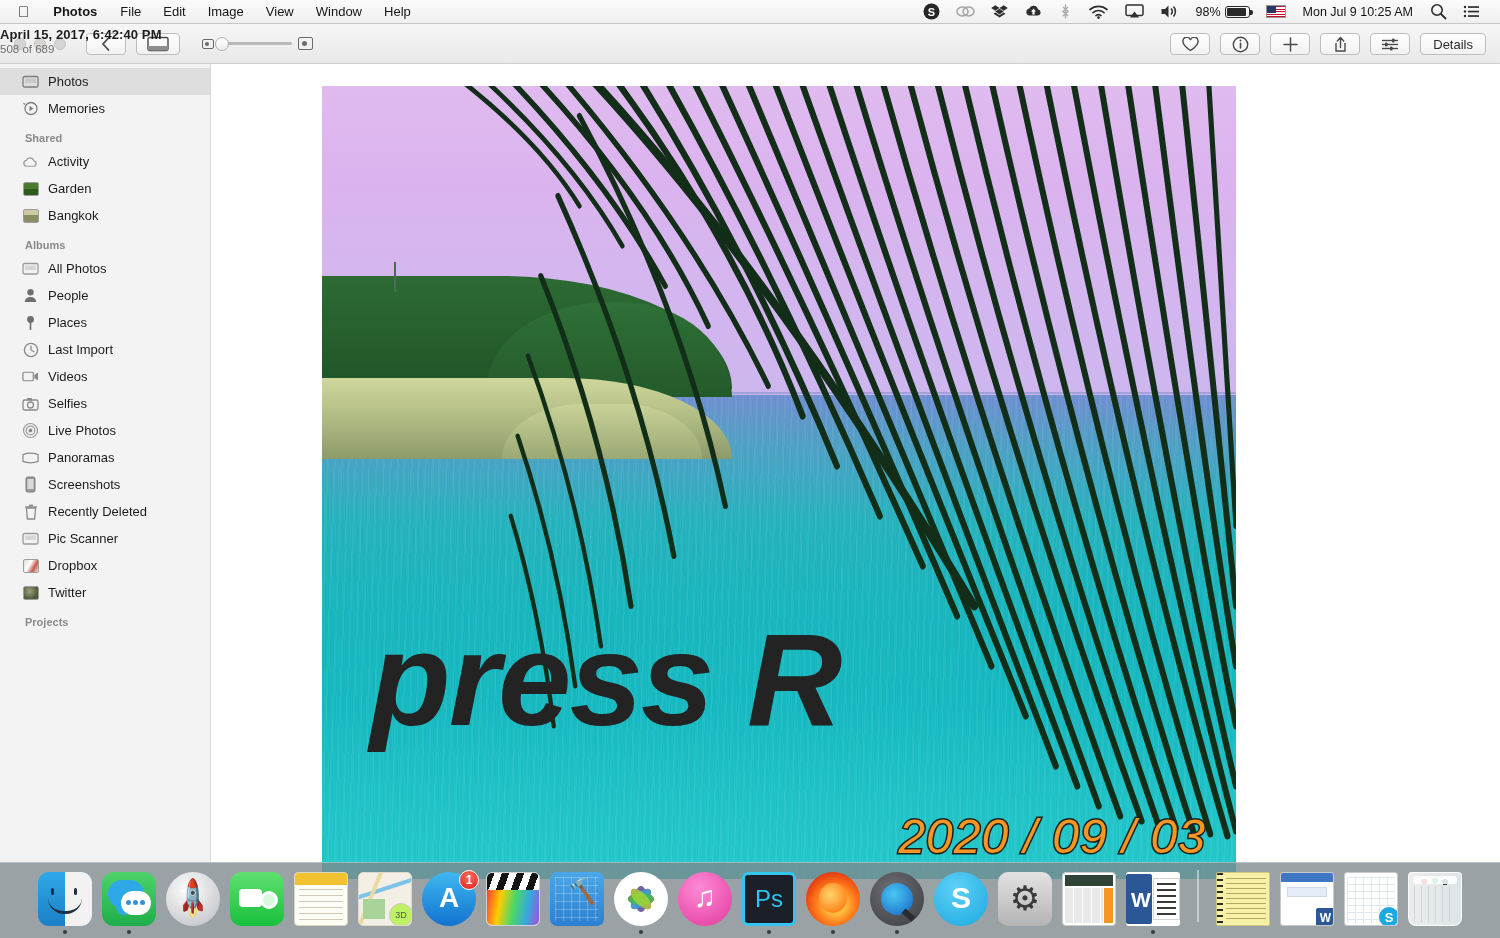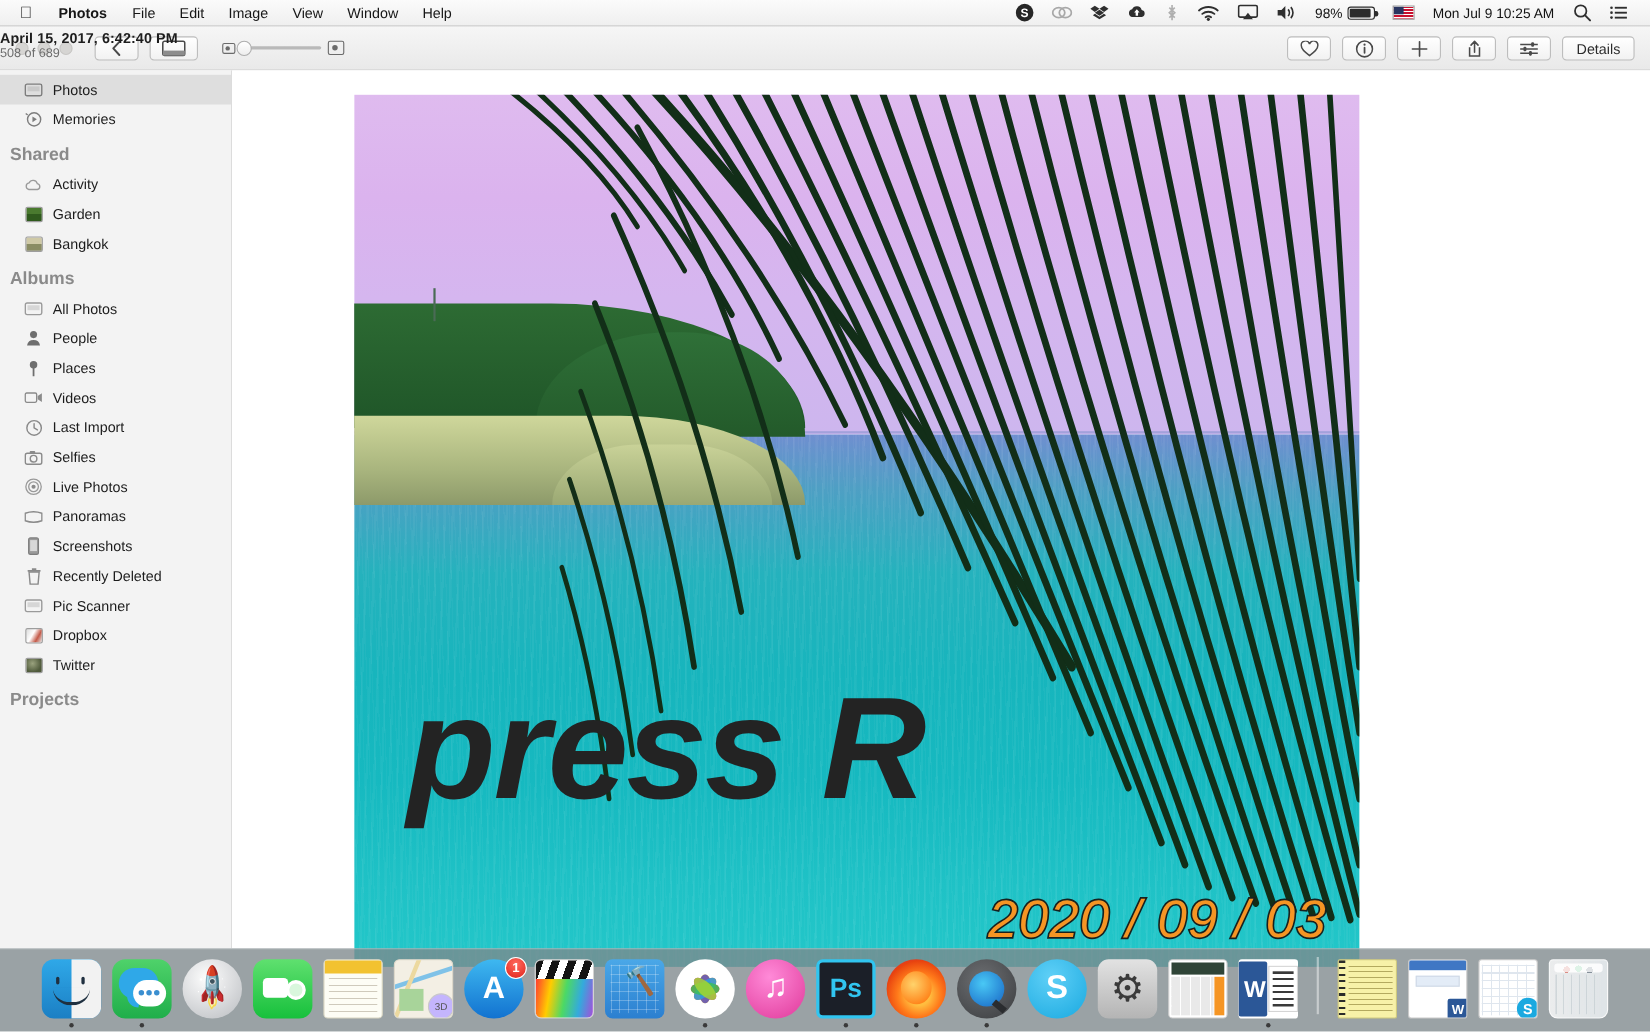--- a/index.html
+++ b/index.html
@@ -83,21 +83,21 @@
   .tb-group-right { position: absolute; right: 14px; top: 9px; display: flex; align-items: center; gap: 10px; margin-left: 44px; }
   .tb-btn.wide { padding: 0 12px; font-size: 13px; color: #2b2b2b; }
 
   
   .sidebar {
     position: absolute; left: 0; top: 40px; width: 211px; height: 798px;
     background: #f3f3f3; border-right: 1px solid #dcdcdc;
     overflow: hidden; font-size: 13px; color: #1c1c1c;
     padding-top: 4px;
   }
-  .sb-section { font-size: 16px; color: #8a8a8a; padding: 10px 0 4px 9px; font-weight: 600; }
+  .sb-section { font-size: 11px; color: #8a8a8a; padding: 10px 0 4px 25px; font-weight: 600; }
   .sb-item { display: flex; align-items: center; height: 27px; padding-left: 22px; gap: 9px; }
   .sb-item.selected { background: #dedede; }
   .sb-item .label { white-space: nowrap; }
   .sb-ico { width: 17px; height: 17px; display: flex; align-items: center; justify-content: center; flex: 0 0 17px; }
   .sb-ico svg { display: block; }
   .sb-thumb { width: 16px; height: 14px; border-radius: 2px; border: 0.5px solid #9d9d9d; }
   .thumb-garden { background: linear-gradient(#4a7a2f 0 50%, #2f5a1d 50% 100%); }
   .thumb-bangkok { background: linear-gradient(#cfc9a6 0 45%, #8a8c63 45% 100%); }
   .thumb-dropbox { background: linear-gradient(120deg,#dcdcdc,#ffffff 40%,#c45a49 70%,#e8e8e8); }
   .thumb-twitter { background: radial-gradient(circle at 40% 35%, #9aa27e, #4f5a3b 70%); }
@@ -212,36 +212,36 @@
   .ic-facetime .cam { position:absolute; left:9px; top:17px; width:23px; height:18px; background:#fff; border-radius:4px;}
   .ic-facetime .lens { position:absolute; left:30px; top:19px; width:18px; height:18px; border-radius:50%; background:#d9f7dd; border:3px solid #fff;}
   .ic-notes { background: #fdfdf5; border:1px solid #d9d6c2; border-radius:4px; overflow:hidden;}
   .ic-notes .top { position:absolute; left:0; top:0; width:100%; height:12px; background:#f2c230; }
   .ic-notes .lines { position:absolute; left:4px; top:16px; right:4px; height:34px;
     background: repeating-linear-gradient(to bottom, #cfcabc 0 1px, transparent 1px 6px); }
   .ic-maps { background:#f3efe4; border:1px solid #ded9cb; border-radius:5px; overflow:hidden;}
   .ic-maps .road1{position:absolute;left:-4px;top:12px;width:70px;height:4px;background:#7fc2e8;transform:rotate(-18deg);}
   .ic-maps .road2{position:absolute;left:8px;top:-6px;width:4px;height:70px;background:#ecd9a0;transform:rotate(22deg);}
   .ic-maps .park{position:absolute;left:4px;top:26px;width:22px;height:20px;background:#a8d49a;}
-  .ic-maps .badge3d{position:absolute;right:-2px;bottom:-2px;width:24px;height:24px;border-radius:50%;background:#c4b5fd;border:1px solid #c9c9c9;font-size:9px;color:#555;display:flex;align-items:center;justify-content:center;}
+  .ic-maps .badge3d{position:absolute;right:-2px;bottom:-2px;width:24px;height:24px;border-radius:50%;background:#bef264;border:1px solid #c9c9c9;font-size:9px;color:#555;display:flex;align-items:center;justify-content:center;}
   .ic-appstore { background: linear-gradient(#3eb8f0,#1272d0); border-radius:50%; }
   .ic-appstore .a { position:absolute; left:50%; top:50%; transform:translate(-50%,-52%); color:#fff; font-size:28px; font-weight:bold; }
   .ic-fcp { background:#fff; border-radius:6px; overflow:hidden; border:1px solid #d2d2d2;}
   .ic-fcp .clap{position:absolute;left:0;top:0;width:100%;height:17px;background:repeating-linear-gradient(110deg,#141414 0 7px,#fff 7px 14px);}
   .ic-fcp .rain{position:absolute;left:0;top:17px;width:100%;height:37px;background:linear-gradient(100deg,#ff3b30,#ffcc00,#4cd964,#34aadc,#a74cd9);}
   .ic-xcode { background:linear-gradient(#4aa8e8,#2b7fd0); border-radius:7px;}
   .ic-xcode .grid{position:absolute;inset:5px;background:
      repeating-linear-gradient(to right, rgba(255,255,255,0.25) 0 1px, transparent 1px 8px),
      repeating-linear-gradient(to bottom, rgba(255,255,255,0.25) 0 1px, transparent 1px 8px);}
   .ic-xcode .hammer{position:absolute;right:6px;top:6px;font-size:24px;transform:rotate(8deg);}
   .ic-photos { background:#fff; border-radius:50%; position:relative; }
   .ic-itunes { background: radial-gradient(circle at 40% 30%, #ff8ad8, #e0399a); border-radius:50%; }
   .ic-itunes .note{position:absolute;left:50%;top:50%;transform:translate(-50%,-55%);color:#fff;font-size:30px;}
   .ic-ps { background:#1b1f28; border:3px solid #31c5f0; border-radius:6px;}
-  .ic-ps .t{position:absolute;left:50%;top:50%;transform:translate(-50%,-50%);color:#31c5f0;font-size:24px;font-weight:bold;}
+  .ic-ps .t{position:absolute;left:50%;top:50%;transform:translate(-50%,-50%);color:#31c5f0;font-size:24px;font-weight:normal;}
   .ic-firefox { background: radial-gradient(circle at 55% 60%, #ffbd3f 0 22%, #ff7a1a 45%, #e8430f 70%, #b3247a 100%); border-radius:50%; }
   .ic-firefox .in{position:absolute;left:13px;top:11px;width:28px;height:30px;border-radius:50%;background:radial-gradient(circle at 40% 40%, #ffd36b, #ff6a00);}
   .ic-quicktime { background: radial-gradient(circle at 42% 35%, #6d6f72, #3a3c3f); border-radius:50%; }
   .ic-quicktime .q{position:absolute;left:11px;top:11px;width:32px;height:32px;border-radius:50%;background:radial-gradient(circle at 40% 35%,#49c8f5,#1663c4);}
   .ic-quicktime .tail{position:absolute;right:9px;bottom:8px;width:13px;height:6px;background:#2a2c2f;transform:rotate(40deg);}
   .ic-skype { background: radial-gradient(circle at 40% 30%, #5fd0f7, #1aa9e0); border-radius:50%;}
   .ic-skype .s{position:absolute;left:50%;top:50%;transform:translate(-50%,-52%);color:#fff;font-size:30px;font-weight:bold;}
   .ic-sysprefs { background: linear-gradient(#e2e2e2,#b4b4b4); border-radius:10px;}
   .ic-sysprefs .gear{position:absolute;left:50%;top:50%;transform:translate(-50%,-52%);font-size:34px;color:#3a3a3a;}
   .ic-calc { background:#fff; border:1px solid #cdcdcd; border-radius:4px; overflow:hidden;}
@@ -531,35 +531,35 @@
         <span class="sb-ico">
           <svg width="13" height="16" viewBox="0 0 13 16">
               <circle cx="6.5" cy="4.5" r="3.4" fill="#6e6e6e"></circle>
               <path d="M6.5 7.5 L6.5 15" stroke="#6e6e6e" stroke-width="1.6"></path>
             </svg>
         </span>
         <span class="label">Places</span>
       </div>
       <div class="sb-item">
         <span class="sb-ico">
+          <svg width="16" height="16" viewBox="0 0 16 16">
+              <circle cx="8" cy="8" r="6.6" fill="none" stroke="#8a8a8a" stroke-width="1.3"></circle>
+              <path d="M8 4.2 L8 8 L11 9.8" fill="none" stroke="#8a8a8a" stroke-width="1.3" stroke-linecap="round"></path>
+            </svg>
+        </span>
+        <span class="label">Last Import</span>
+      </div>
+      <div class="sb-item">
+        <span class="sb-ico">
           <svg width="18" height="13" viewBox="0 0 18 13">
               <rect x="1" y="2" width="11" height="9" rx="1.4" fill="none" stroke="#8a8a8a" stroke-width="1.3"></rect>
               <path d="M13 5 L17 2.2 L17 10.8 L13 8 Z" fill="#8a8a8a"></path>
             </svg>
         </span>
         <span class="label">Videos</span>
-      </div>
-      <div class="sb-item">
-        <span class="sb-ico">
-          <svg width="16" height="16" viewBox="0 0 16 16">
-              <circle cx="8" cy="8" r="6.6" fill="none" stroke="#8a8a8a" stroke-width="1.3"></circle>
-              <path d="M8 4.2 L8 8 L11 9.8" fill="none" stroke="#8a8a8a" stroke-width="1.3" stroke-linecap="round"></path>
-            </svg>
-        </span>
-        <span class="label">Last Import</span>
       </div>
       <div class="sb-item">
         <span class="sb-ico">
           <svg width="17" height="14" viewBox="0 0 17 14">
               <rect x="1" y="3" width="15" height="10" rx="1.8" fill="none" stroke="#8a8a8a" stroke-width="1.3"></rect>
               <circle cx="8.5" cy="8" r="3" fill="none" stroke="#8a8a8a" stroke-width="1.3"></circle>
               <rect x="5" y="1" width="5" height="2.2" rx="0.8" fill="#8a8a8a"></rect>
             </svg>
         </span>
         <span class="label">Selfies</span>

